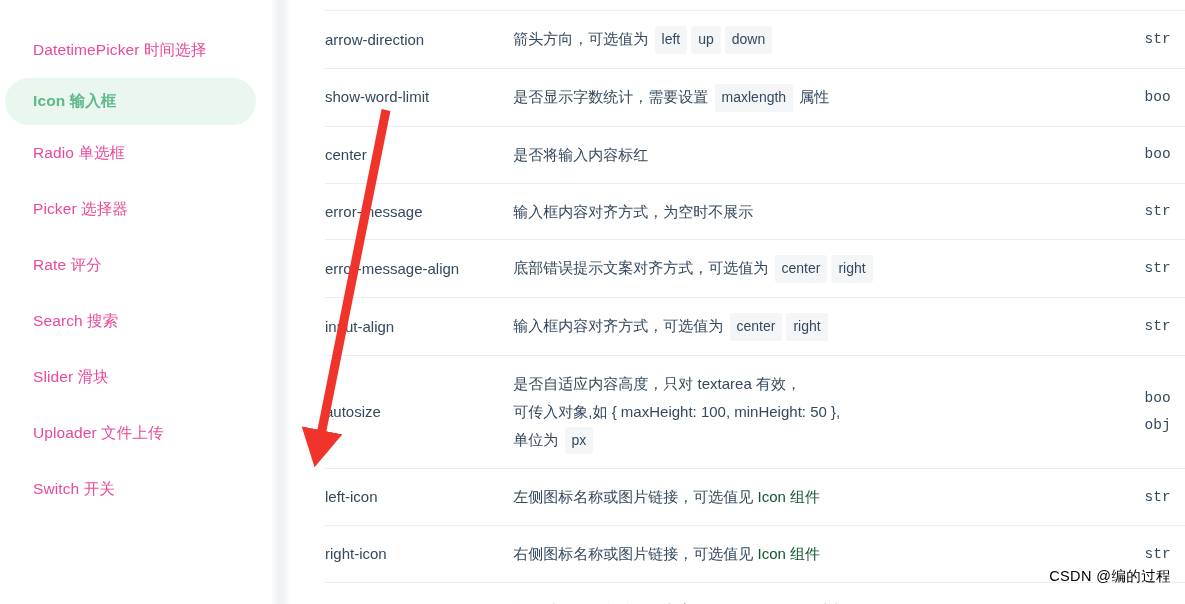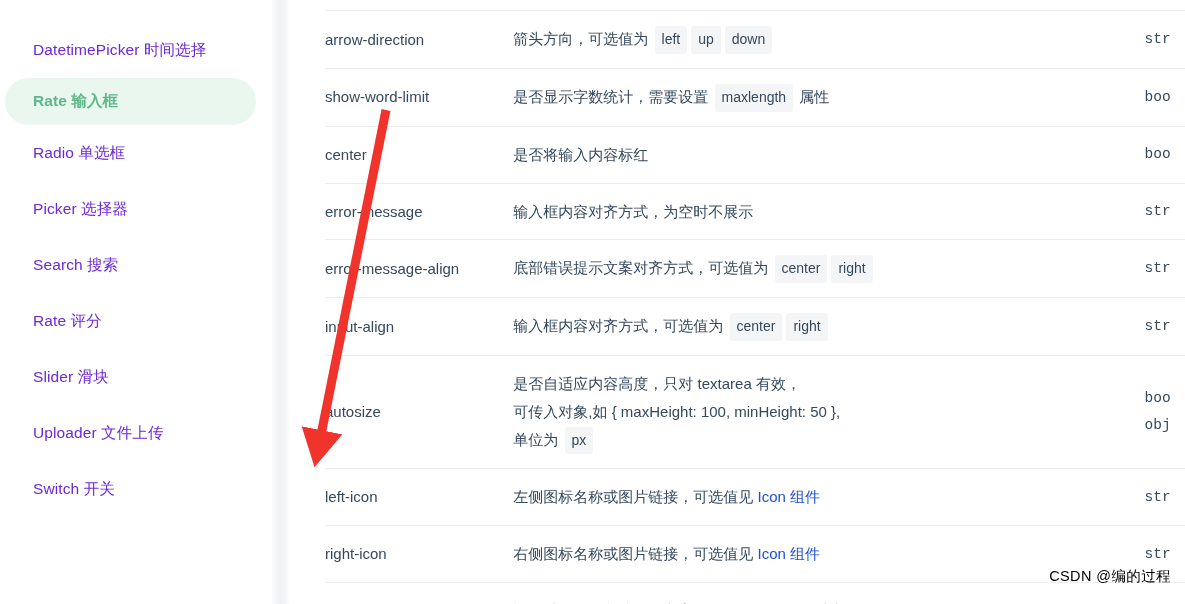--- a/index.html
+++ b/index.html
@@ -30,21 +30,21 @@
     overflow: hidden;
     position: relative;
   }
 
   .nav-item {
     height: 56px;
     display: flex;
     align-items: center;
     padding-left: 33px;
     font-size: 15.5px;
-    color: #6d28d9;
+    color: #ec4899;
     letter-spacing: 0.1px;
     white-space: nowrap;
     cursor: pointer;
   }
 
   .nav-item.active {
     background: #e9f7ef;
     color: #60b88a;
     font-weight: bold;
     border-radius: 28px;
@@ -117,21 +117,21 @@
     background: #f4f5f7;
     border-radius: 3px;
     padding: 1px 7px;
     margin: 0 2px;
     font-weight: normal;
     font-size: 14px;
     color: #34495e;
   }
 
   .doc-link {
-    color: #1d4ed8;
+    color: #14532d;
     text-decoration: none;
     cursor: pointer;
   }
 
   .type-line { display: block; }
 
   
   #arrow-layer {
     position: absolute;
     left: 0; top: 0;
@@ -154,33 +154,33 @@
 </head>
 <body>
 
 <div id="page">
 
   <nav id="sidebar">
       <div class="nav-item">
         <span>DatetimePicker 时间选择</span>
       </div>
       <div class="nav-item active">
-        <span>Rate 输入框</span>
+        <span>Icon 输入框</span>
       </div>
       <div class="nav-item">
         <span>Radio 单选框</span>
       </div>
       <div class="nav-item">
         <span>Picker 选择器</span>
       </div>
       <div class="nav-item">
+        <span>Rate 评分</span>
+      </div>
+      <div class="nav-item">
         <span>Search 搜索</span>
-      </div>
-      <div class="nav-item">
-        <span>Rate 评分</span>
       </div>
       <div class="nav-item">
         <span>Slider 滑块</span>
       </div>
       <div class="nav-item">
         <span>Uploader 文件上传</span>
       </div>
       <div class="nav-item">
         <span>Switch 开关</span>
       </div>

